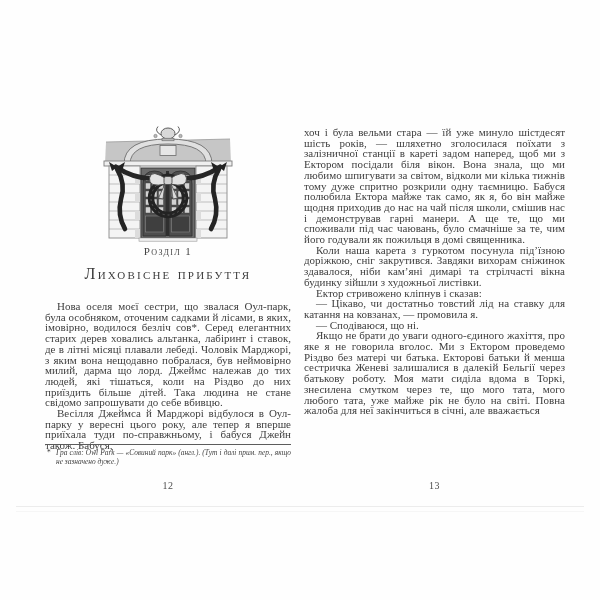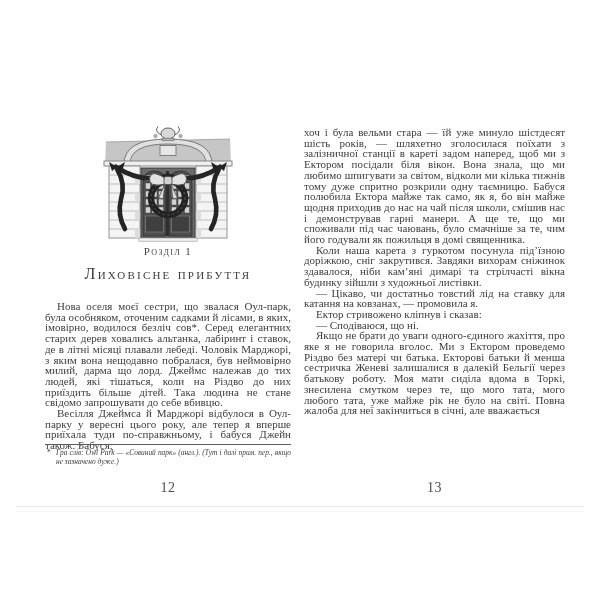--- a/index.html
+++ b/index.html
@@ -95,21 +95,21 @@
     top: 0;
     font-style: normal;
   }
 
   .page-number {
     position: absolute;
     top: 480px;
     left: 0;
     width: 100%;
     text-align: center;
-    font-size: 14px;
+    font-size: 10px;
     letter-spacing: 0.5px;
     color: #4c4c4c;
   }
 
   .book-bottom-edge {
     position: absolute;
     left: 16px;
     top: 506px;
     width: 568px;
     height: 4px;
@@ -239,22 +239,22 @@
       </span>
     </div>
 
     <div class="page-number">12</div>
   </div>
 
   <div class="page page-right">
     <div class="body-text body-right">
       <p class="para no-indent">хоч і була вельми стара — їй уже минуло шістдесят шість років, — шляхетно зголосилася поїхати з залізничної станції в кареті задом наперед, щоб ми з Ектором посідали біля вікон. Вона знала, що ми любимо шпигувати за світом, відколи ми кілька тижнів тому дуже спритно розкрили одну таємницю. Бабуся полюбила Ектора майже так само, як я, бо він майже щодня приходив до нас на чай після школи, смішив нас і демонстрував гарні манери. А ще те, що ми споживали під час чаювань, було смачніше за те, чим його годували як пожильця в домі священника.</p>
       <p class="para">Коли наша карета з гуркотом посунула під’їзною доріжкою, сніг закрутився. Завдяки вихорам сніжинок здавалося, ніби кам’яні димарі та стрілчасті вікна будинку зійшли з художньої листівки.</p>
+      <p class="para">Ектор стривожено кліпнув і сказав:</p>
       <p class="para">— Цікаво, чи достатньо товстий лід на ставку для катання на ковзанах, — промовила я.</p>
-      <p class="para">Ектор стривожено кліпнув і сказав:</p>
       <p class="para">— Сподіваюся, що ні.</p>
       <p class="para">Якщо не брати до уваги одного-єдиного жахіття, про яке я не говорила вголос. Ми з Ектором проведемо Різдво без матері чи батька. Екторові батьки й менша сестричка Женеві залишалися в далекій Бельгії через батькову роботу. Моя мати сиділа вдома в Торкі, знесилена смутком через те, що мого тата, мого любого тата, уже майже рік не було на світі. Повна жалоба для неї закінчиться в січні, але вважається</p>
     </div>
 
     <div class="page-number">13</div>
   </div>
 
   <div class="book-bottom-edge"></div>
 </div>
 

